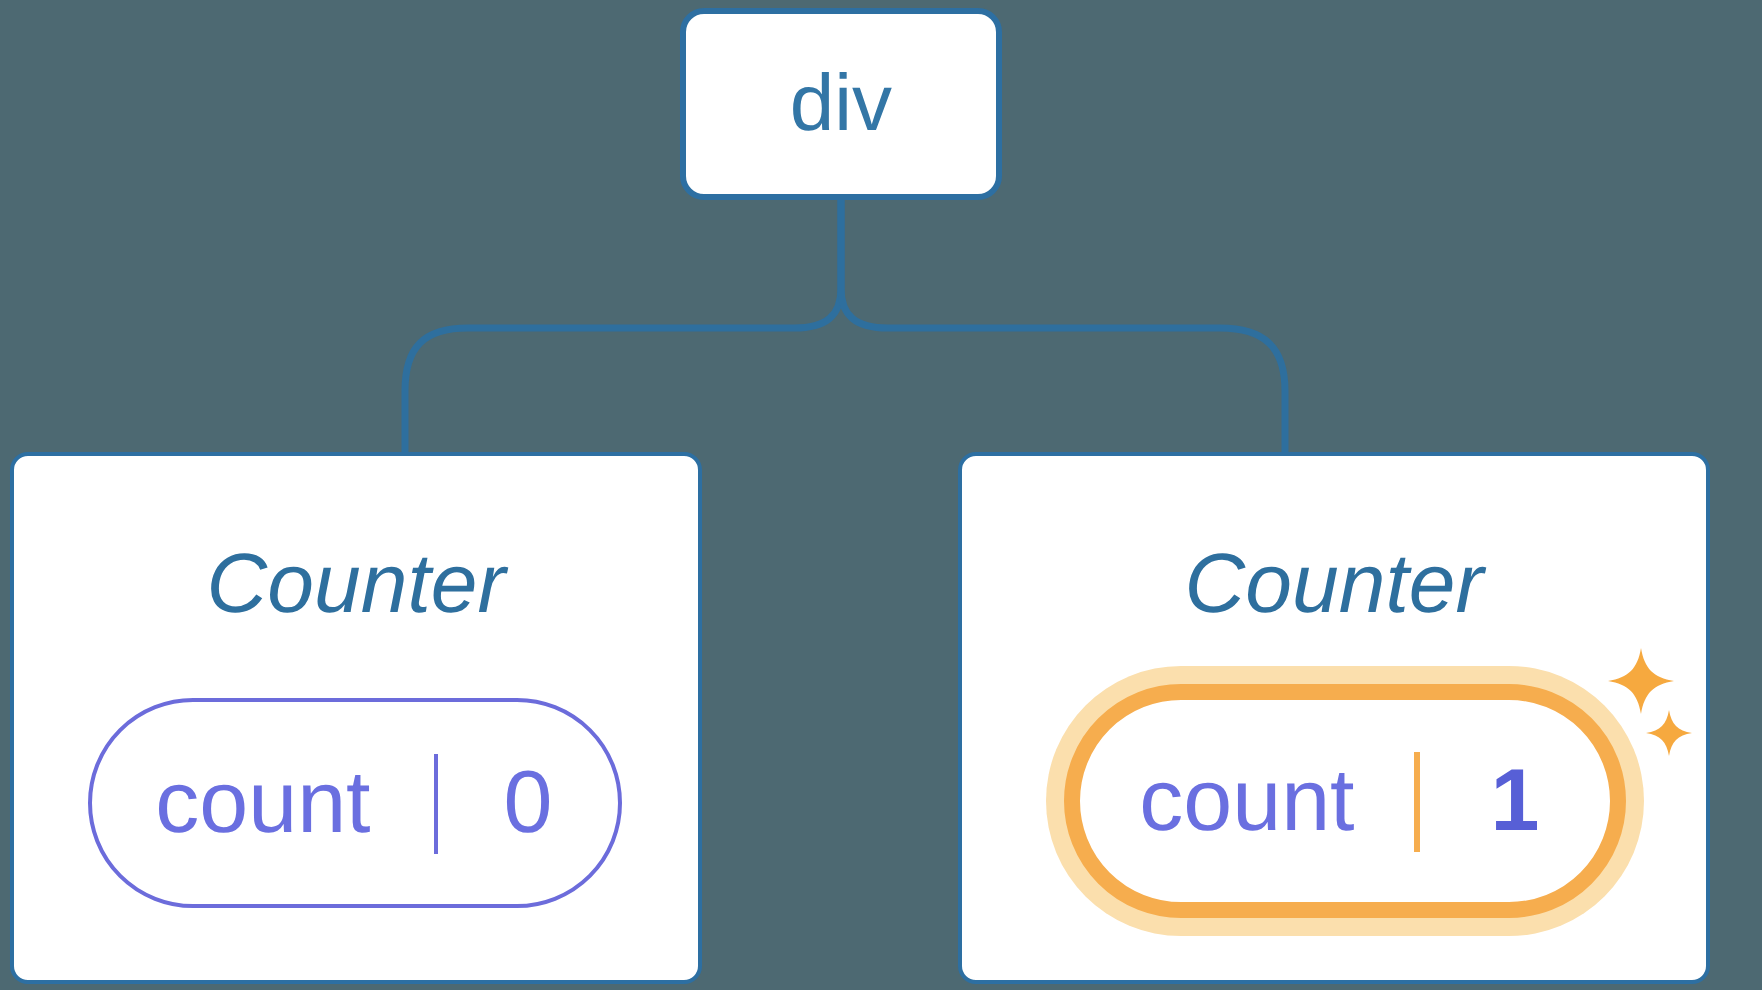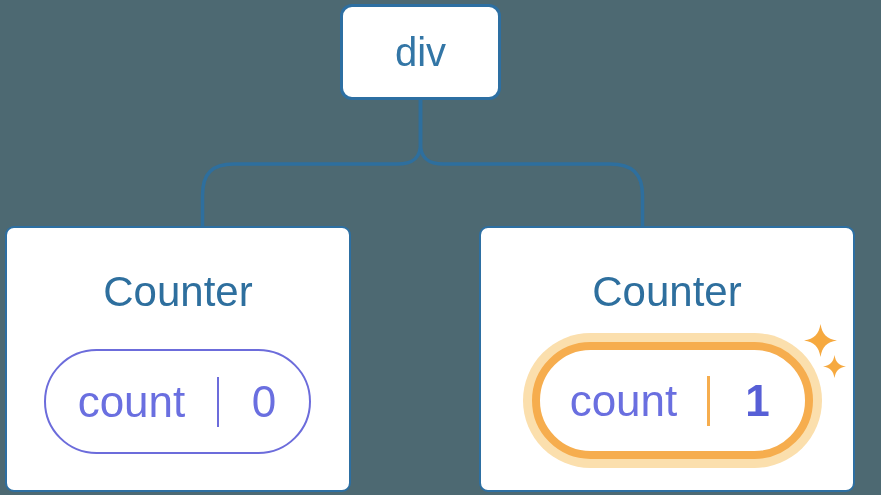--- a/index.html
+++ b/index.html
@@ -42,21 +42,21 @@
     position:absolute;top:226px;height:266px;
     background:var(--card-background);
     border:2.5px solid var(--node-border);
     border-radius:9px;
   }
   .card-left{left:5px;width:346px;}
   .card-right{left:479px;width:376px;}
   .card-title{
     position:absolute;left:0;top:40px;width:100%;
     text-align:center;
-    font-size:42px;font-weight:500;color:var(--title-text);
+    font-size:42px;font-weight:500;color:var(--title-text);font-style:italic;
   }
   .pill{
     position:absolute;
     background:var(--card-background);
     border-radius:999px;
     display:flex;align-items:center;
   }
   .pill-plain{
     left:37px;top:121px;width:267px;height:105px;
     border:2px solid var(--pill-purple);

